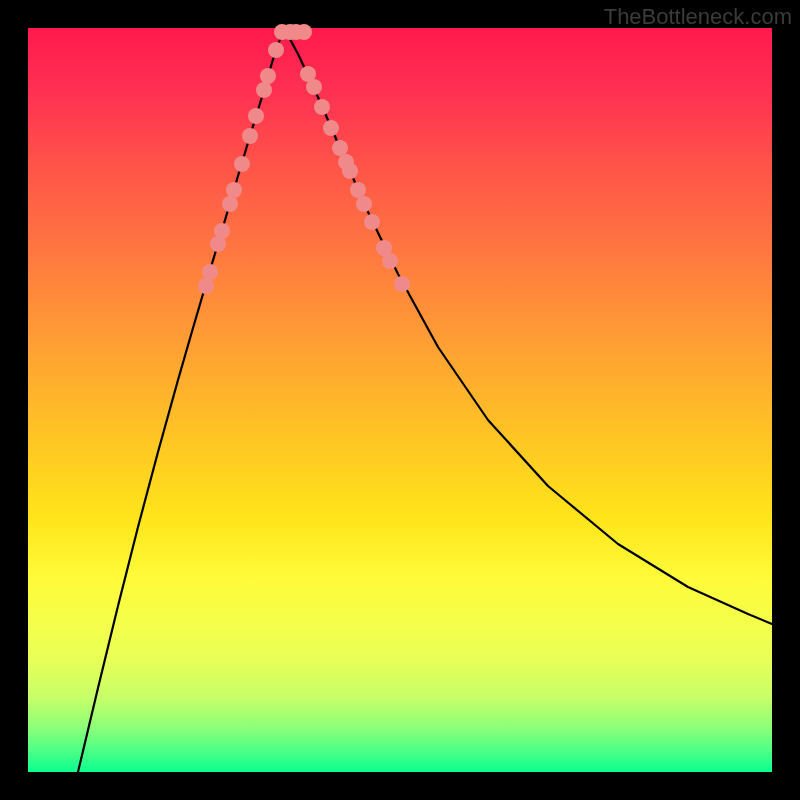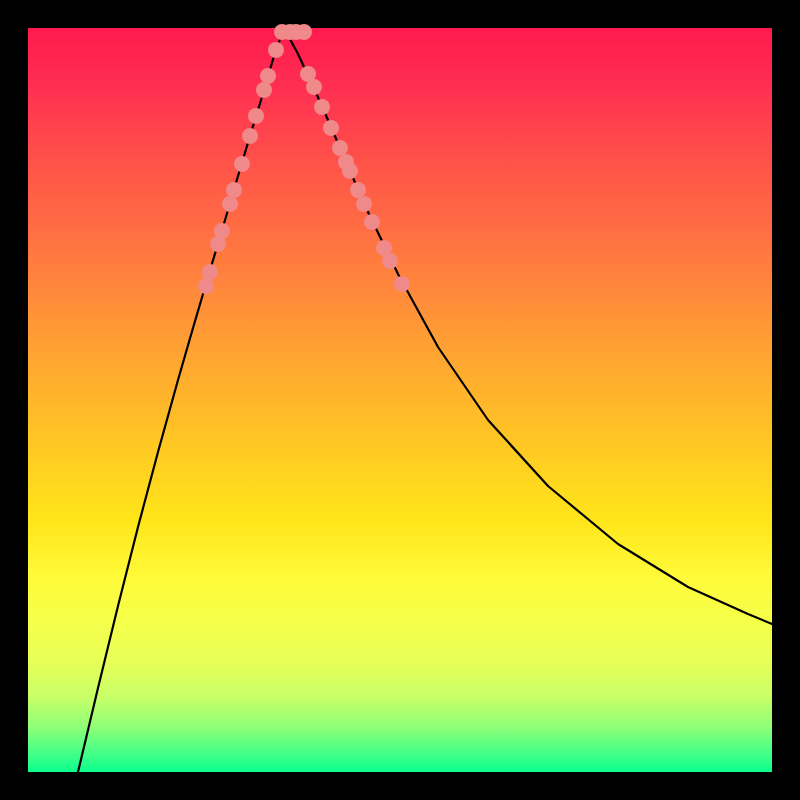--- a/index.html
+++ b/index.html
@@ -58,20 +58,21 @@
     left: 0;
     width: 744px;
     height: 744px;
     overflow: visible;
   }
 </style>
 </head>
 <body>
 
 <div class="frame">
+  <div class="watermark">TheBottleneck.com</div>
   <div class="plot">
     <svg class="curve" viewBox="0 0 744 744" preserveAspectRatio="none">
       <g id="curve-group">
           <path d="M50 744 L70 660 L90 578 L110 499 L130 424 L150 352 L165 300 L180 249 L195 199 L210 148 L222 108 L234 69 L246 28 L256 0 " fill="none" stroke="#000000" stroke-width="2.2" stroke-linecap="round" stroke-linejoin="round"></path>
           <path d="M256 0 L270 26 L285 58 L300 92 L318 134 L340 184 L370 246 L410 319 L460 392 L520 458 L590 516 L660 559 L720 586 L744 596 " fill="none" stroke="#000000" stroke-width="2.2" stroke-linecap="round" stroke-linejoin="round"></path>
         </g>
       <g id="marker-group">
           <circle cx="178" cy="258" r="8" fill="#f08a8a" stroke="#c05a5a" stroke-width="0"></circle>
           <circle cx="182" cy="244" r="8" fill="#f08a8a" stroke="#c05a5a" stroke-width="0"></circle>
           <circle cx="190" cy="216" r="8" fill="#f08a8a" stroke="#c05a5a" stroke-width="0"></circle>

